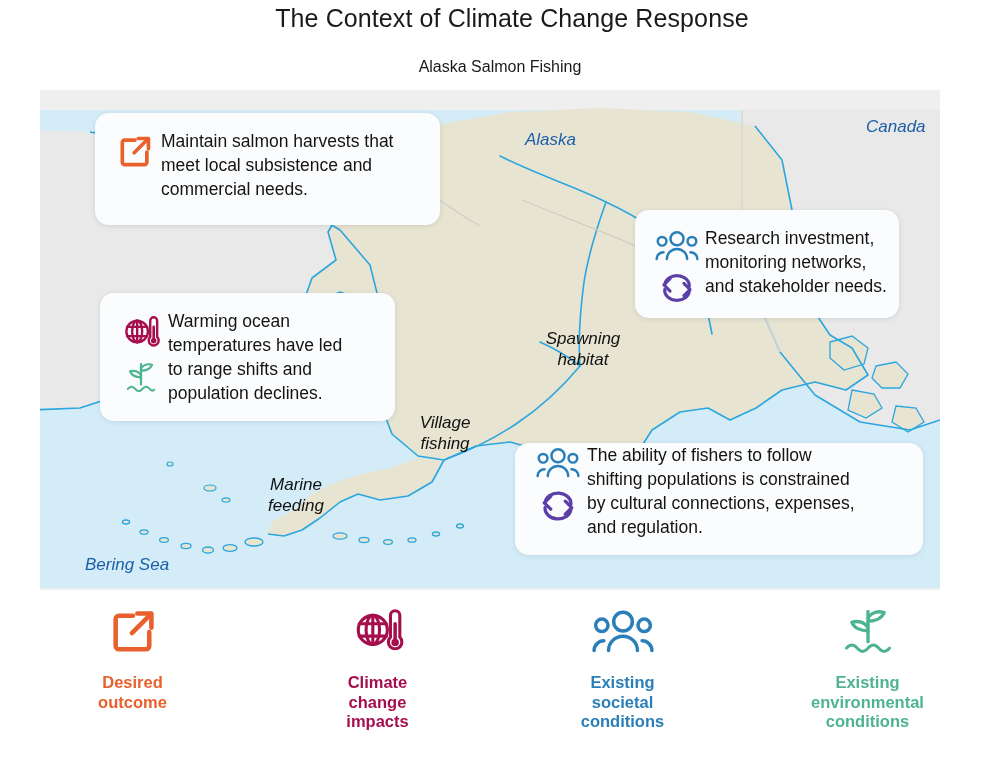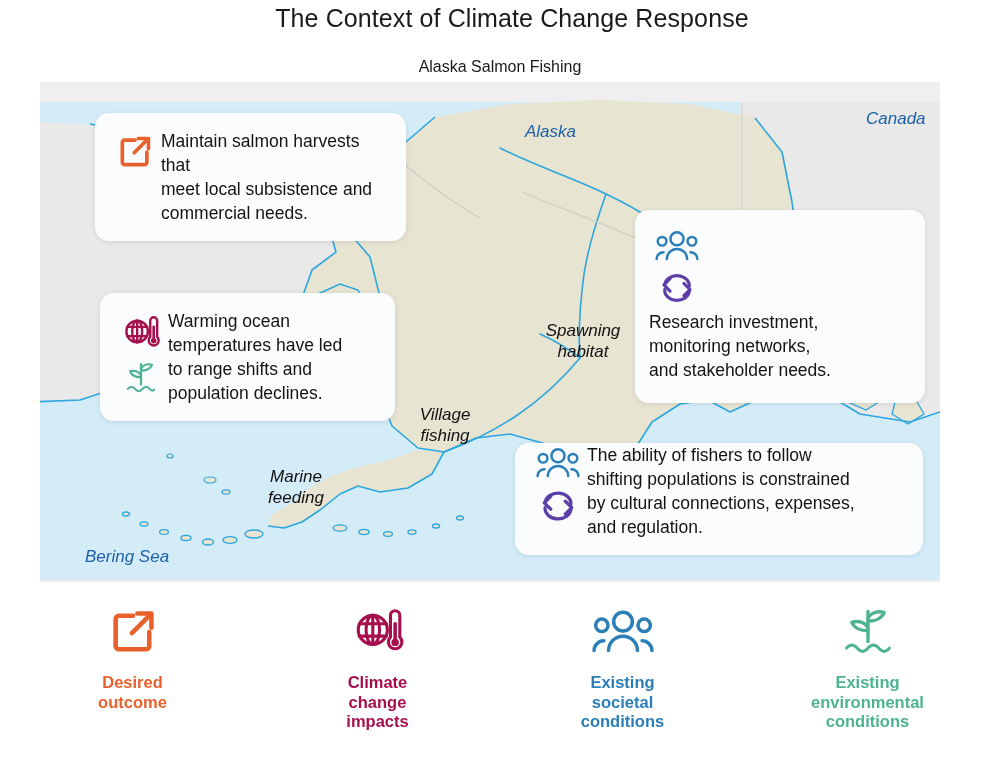--- a/index.html
+++ b/index.html
@@ -15,21 +15,21 @@
     position:absolute;left:0;top:4px;width:1000px;text-align:center;
     font-size:25px;color:#1a1a1a;font-weight:400;letter-spacing:.1px;padding-left:12px;
   }
   .sub-title{
     position:absolute;left:0;top:58px;width:1000px;text-align:center;
     font-size:16px;color:#1a1a1a;font-weight:400;
   }
 
   
   .map-wrap{
-    position:absolute;left:40px;top:82px;width:900px;height:500px;
+    position:absolute;left:40px;top:90px;width:900px;height:500px;
     background:#bef264;overflow:hidden;
   }
   .map-svg{position:absolute;left:0;top:0;width:900px;height:500px;display:block;}
   .map-label{
     position:absolute;font-style:italic;font-size:17px;line-height:21px;
     white-space:pre-line;pointer-events:none;
   }
   .map-label.blue{color:#1b5fa8;}
   .map-label.dark{color:#111111;}
 
@@ -42,25 +42,25 @@
   }
   .card-icons{
     display:flex;flex-direction:column;align-items:center;justify-content:center;
     gap:4px;flex:0 0 auto;
   }
   .card-text{
     font-size:17.5px;line-height:24px;color:#141414;white-space:pre-line;
     font-weight:400;
   }
 
-  .card-1{left:95px;top:113px;width:311px;padding:16px 16px 16px 14px;}
+  .card-1{left:95px;top:113px;width:345px;padding:16px 16px 24px 14px;}
   .card-1 .card-icons{width:52px;padding-top:4px;}
   .card-2{left:100px;top:293px;width:295px;padding:16px 14px 16px 14px;}
   .card-2 .card-icons{width:54px;padding-top:4px;}
-  .card-3{left:635px;top:210px;width:290px;padding:16px 12px 21px 14px;flex-direction:column;}
+  .card-3{left:635px;top:210px;width:264px;padding:16px 12px 8px 14px;}
   .card-3 .card-icons{width:56px;padding-top:4px;}
   .card-4{left:515px;top:443px;width:408px;padding:0 12px 16px 14px;}
   .card-4 .card-icons{width:58px;padding-top:4px;}
 
   
   .legend{
     position:absolute;left:0;top:600px;width:1000px;height:182px;
     display:flex;align-items:flex-start;justify-content:space-around;
     padding:0 30px;box-sizing:border-box;gap:40px;
   }

